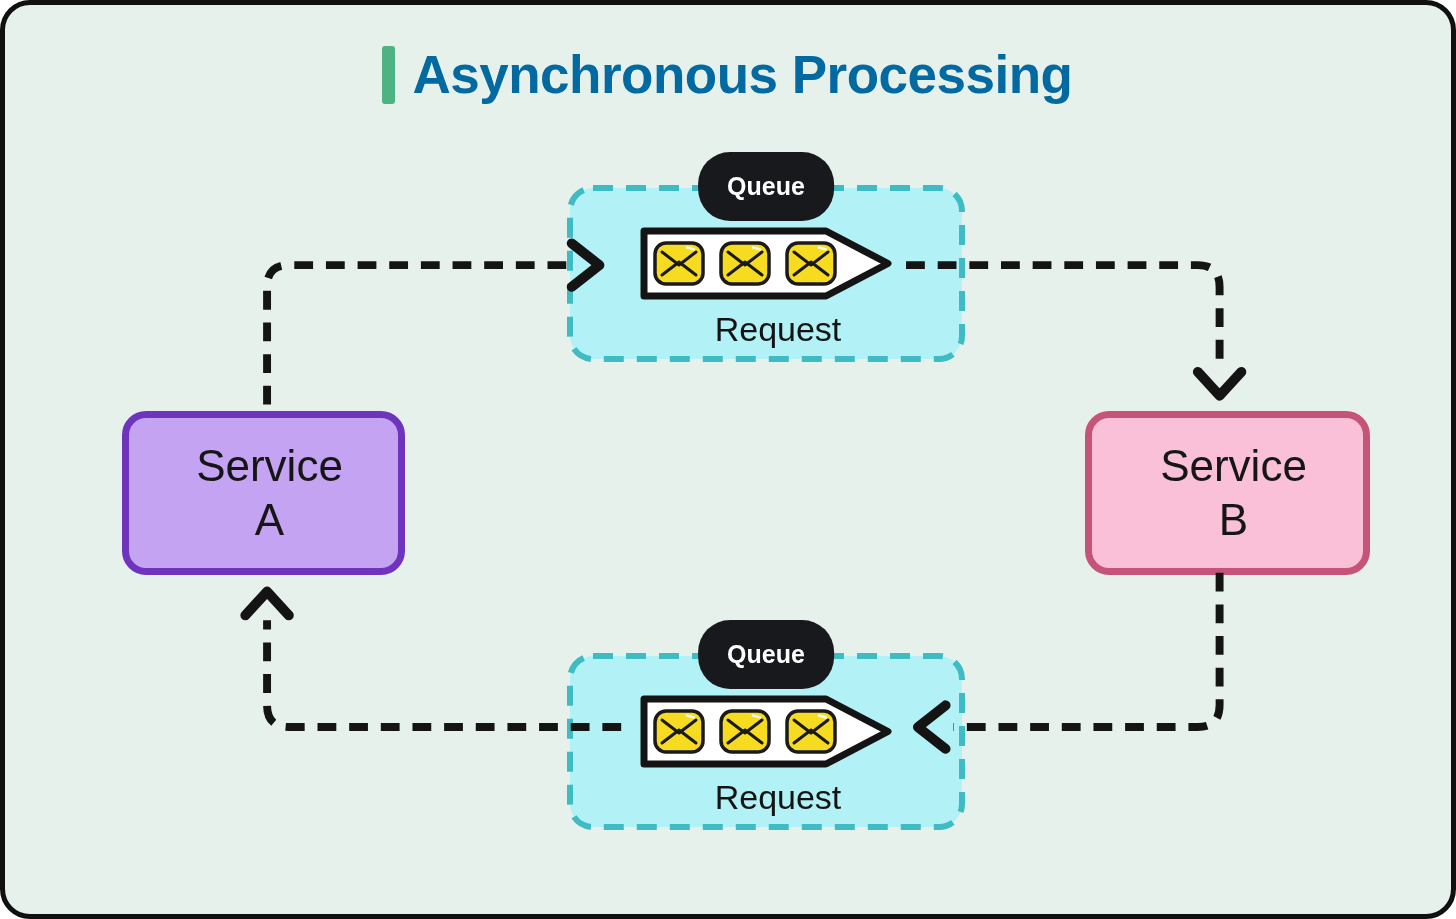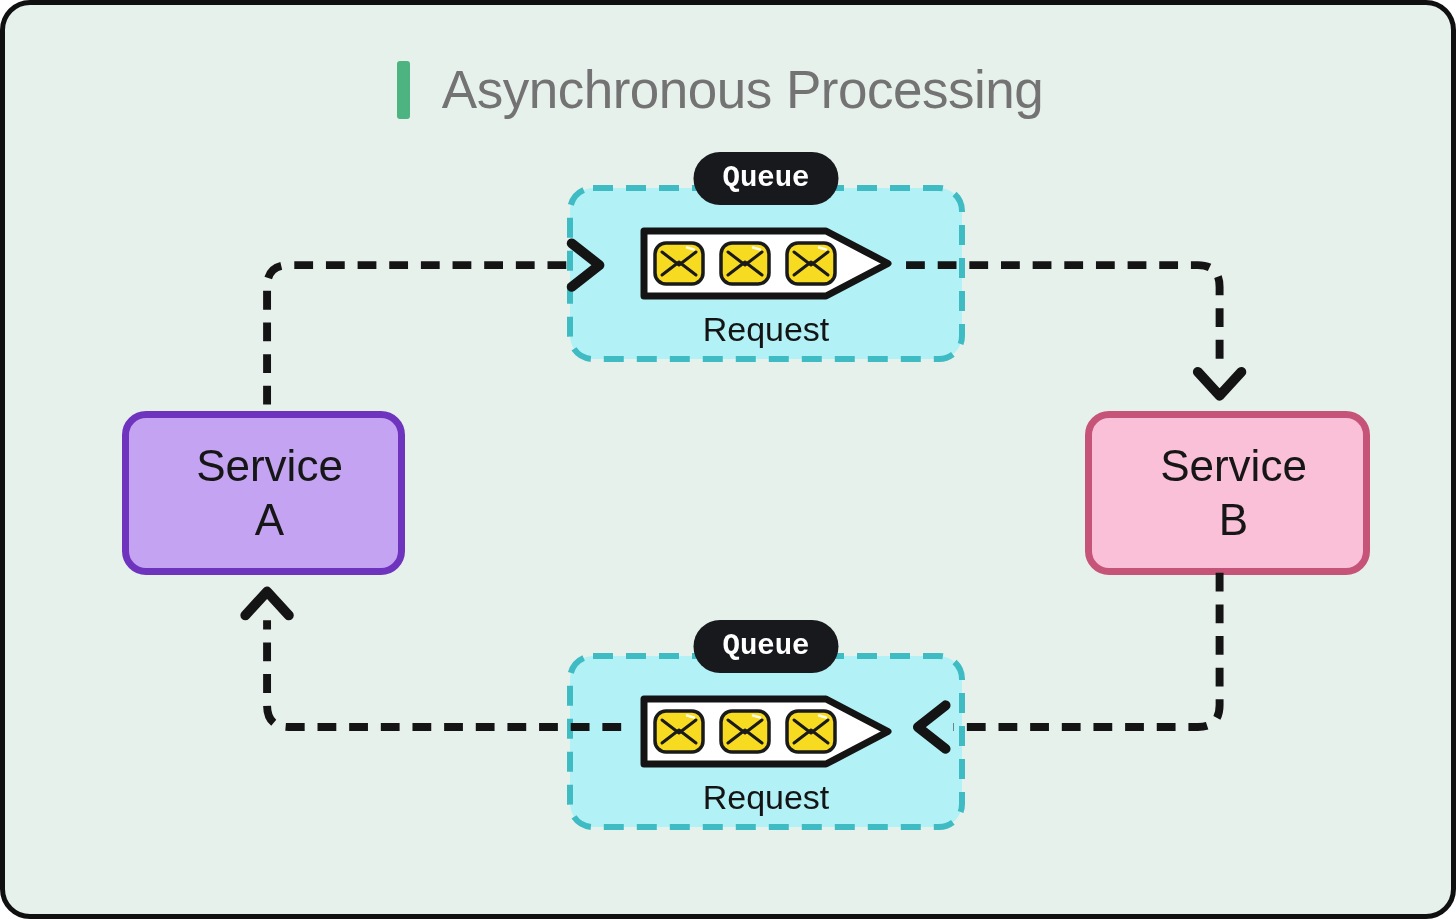--- a/index.html
+++ b/index.html
@@ -4,39 +4,39 @@
 <style>
   html,body{margin:0;padding:0;background:#ffffff;}
   body{font-family:"Liberation Sans", sans-serif;}
   .card{
     position:relative;width:1456px;height:919px;box-sizing:border-box;
     background:#E7F1EC;border:5px solid #101010;border-radius:30px;overflow:hidden;
   }
   
   .title-row{position:absolute;top:38px;left:0;right:0;display:flex;justify-content:center;align-items:center;gap:16px;}
   .accent-bar{width:13px;height:58px;background:#4DB381;border-radius:3px;flex:0 0 auto;}
-  .title{margin:16px;font-size:53px;font-weight:400;color:#737373;letter-spacing:-0.5px;}
+  .title{margin:1px;font-size:53px;font-weight:700;color:#0369a1;letter-spacing:-0.5px;}
   
   .connectors{position:absolute;inset:0;width:100%;height:100%;z-index:1;pointer-events:none;}
   .dash{fill:none;stroke:#141414;stroke-width:8;stroke-dasharray:19 13;}
   .chev{fill:none;stroke:#141414;stroke-width:10;stroke-linecap:round;stroke-linejoin:round;}
   
   .queue-box{position:absolute;width:398px;height:177px;}
   .queue-top{left:562px;top:180px;}
   .queue-bottom{left:562px;top:648px;}
   .qbg{position:absolute;inset:0;width:100%;height:100%;}
   .badge{
     position:absolute;z-index:2;top:-33px;left:50%;transform:translateX(-50%);
-    background:#17191D;color:#ffffff;font-size:29px;font-weight:600;
-    padding:10px 29px;border-radius:32px;white-space:nowrap;font-family:Liberation Mono, monospace;
+    background:#17191D;color:#ffffff;font-size:25px;font-weight:600;
+    padding:20px 29px;border-radius:32px;white-space:nowrap;
   }
   .conveyor{position:absolute;z-index:2;left:50%;transform:translateX(-50%);top:42px;width:252px;height:73px;}
   .conveyor > svg.pent{position:absolute;inset:0;}
   .env-row{position:absolute;z-index:2;left:13px;top:14px;display:flex;gap:14px;}
-  .q-label{position:absolute;z-index:2;bottom:13px;left:0;width:100%;text-align:center;
+  .q-label{position:absolute;z-index:2;bottom:13px;left:12px;width:100%;text-align:center;
     font-size:34px;font-weight:500;color:#141414;}
   
   .service{
     position:absolute;box-sizing:border-box;width:283px;height:164px;border-radius:24px;
     display:flex;align-items:center;justify-content:center;text-align:center;
   }
   .service-a{left:117px;top:406px;background:#C4A4F2;border:7px solid #6E34BD;}
   .service-b{left:1080px;top:406px;background:#FAC0D8;border:7px solid #C65479;width:285px;}
   .svc-label{font-size:44px;font-weight:500;color:#161616;line-height:1.22;margin-left:12px;}
   .svc-label span{display:block;}

